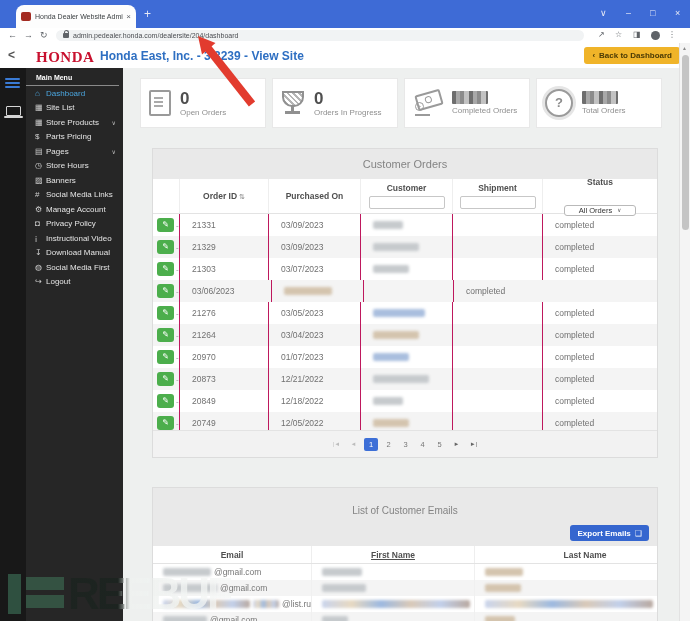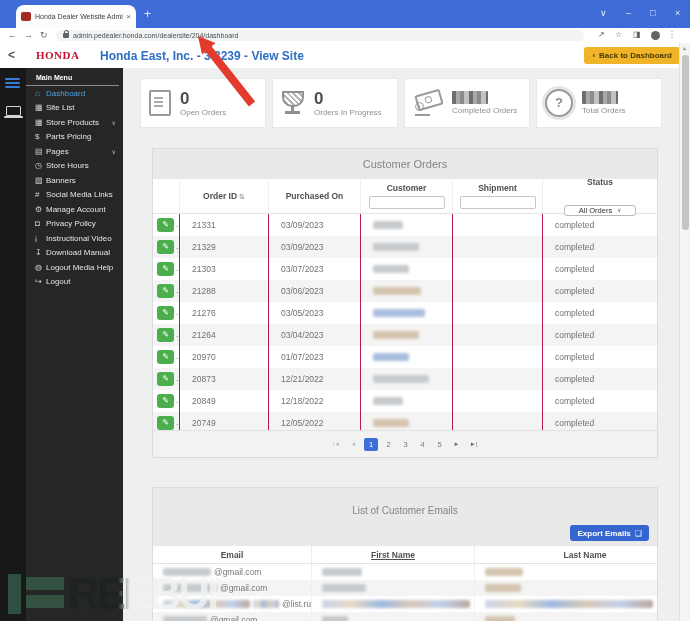--- a/index.html
+++ b/index.html
@@ -23,21 +23,21 @@
   .lock:before{content:"";position:absolute;left:1px;top:-3px;width:3px;height:3px;border:1px solid #5f6368;
                border-bottom:none;border-radius:3px 3px 0 0;}
   .url{font-size:7px;color:#4a4d51;white-space:nowrap;}
   .tbic{position:absolute;top:2px;font-size:8px;color:#5f6368;}
   .avatar{position:absolute;left:651px;top:3px;width:9px;height:9px;border-radius:50%;background:#5f6368;}
 
   
   .appheader{position:absolute;left:0;top:43px;width:690px;height:25px;background:#fff;border-bottom:1px solid #ececec;}
   .collapse{position:absolute;left:8px;top:5px;font-size:12px;color:#555;font-weight:bold;}
   .brand{position:absolute;left:36px;top:6px;font-family:"Liberation Serif",serif;font-weight:bold;
-         font-size:11px;color:#c8102e;letter-spacing:.5px;}
+         font-size:15px;color:#c8102e;letter-spacing:.5px;}
   .site-title{position:absolute;left:100px;top:6px;font-size:12px;font-weight:bold;color:#2e6fc2;}
   .backbtn{position:absolute;right:10px;top:4px;height:17px;background:#f0b429;border-radius:3px;
            display:flex;align-items:center;padding:0 8px;font-size:8px;font-weight:bold;color:#4a3a05;}
   .backbtn .chv{margin-right:4px;font-size:8px;}
 
   
   .sidebar{position:absolute;left:0;top:68px;width:123px;height:553px;background:#262626;}
   .strip{position:absolute;left:0;top:0;width:26px;height:553px;background:#181818;}
   .hamburger{position:absolute;left:5px;top:10px;width:15px;}
   .hamburger i{display:block;height:2px;background:#3a7bd5;margin-bottom:2px;border-radius:1px;}
@@ -247,21 +247,21 @@
           <div class="side-item">
             <span class="ig">ℹ</span>
             <span class="lb">Instructional Video</span>
           </div>
           <div class="side-item">
             <span class="ig">↧</span>
             <span class="lb">Download Manual</span>
           </div>
           <div class="side-item">
             <span class="ig">◍</span>
-            <span class="lb">Logout Media Help</span>
+            <span class="lb">Social Media First</span>
           </div>
           <div class="side-item">
             <span class="ig">↪</span>
             <span class="lb">Logout</span>
           </div>
         </div>
     </div>
   </div>
 
   <div class="content">
@@ -373,21 +373,20 @@
             <div class="cell c4"></div>
             <div class="cell c5 pad">completed</div>
           </div>
           <div class="trow alt">
             <div class="cell c0">
               <span class="editbtn">
                 <span>✎</span>
               </span>
               <span class="dash">-</span>
             </div>
-            <div class="cell c1 pad">21288</div>
             <div class="cell c2 pad">03/06/2023</div>
             <div class="cell c3 pad">
               <span class="blob w" style="width: 48px;"></span>
             </div>
             <div class="cell c4"></div>
             <div class="cell c5 pad">completed</div>
           </div>
           <div class="trow">
             <div class="cell c0">
               <span class="editbtn">

